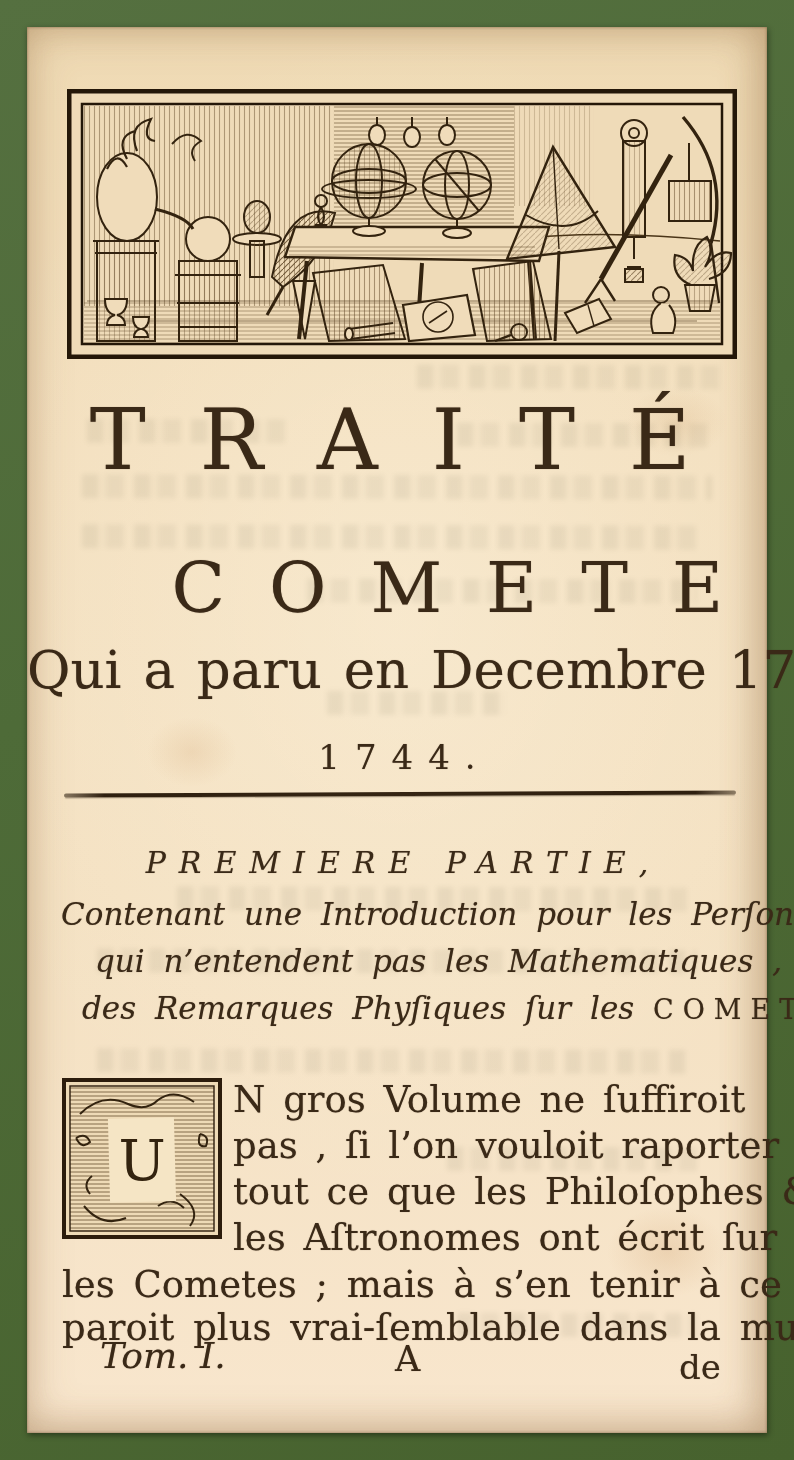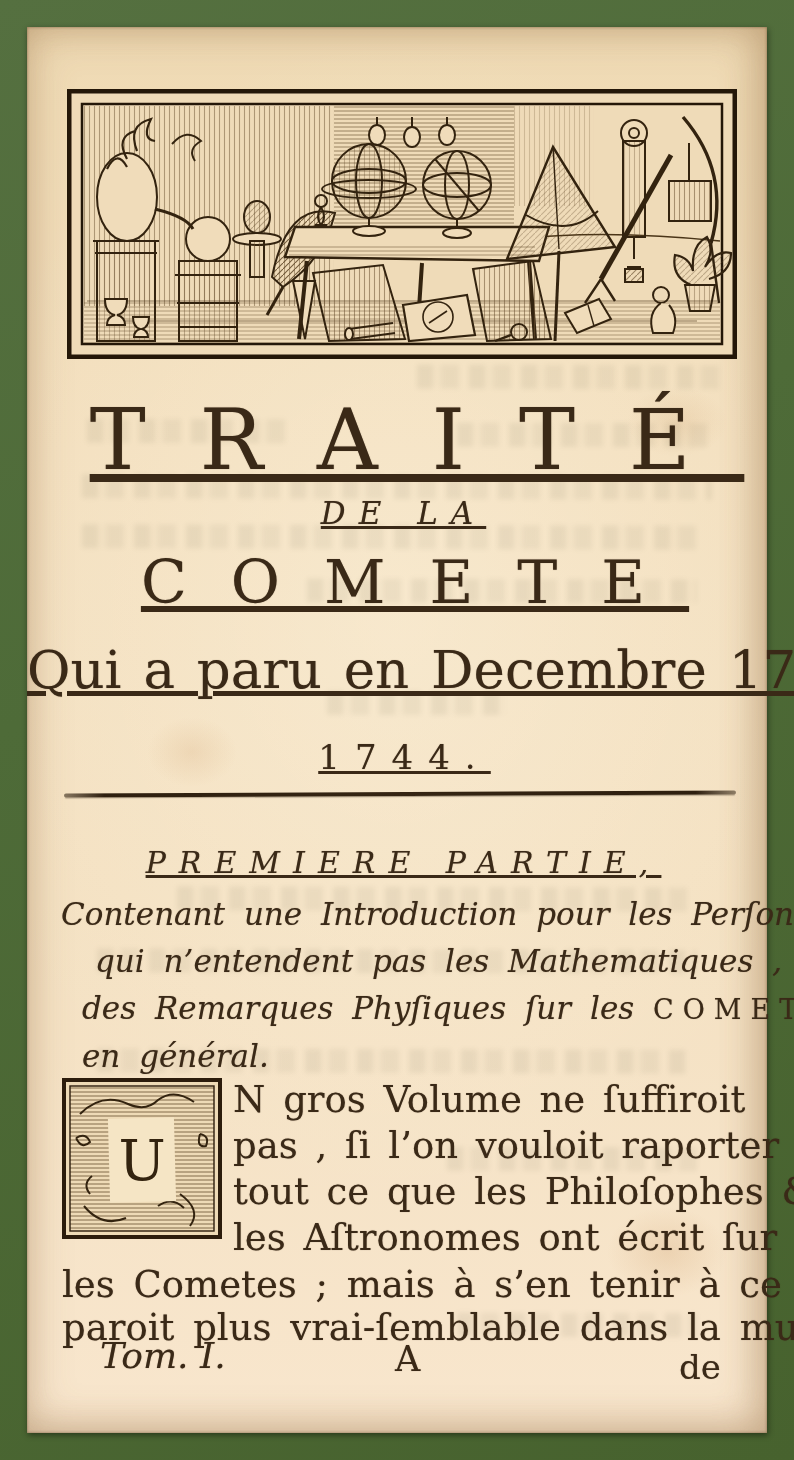--- a/index.html
+++ b/index.html
@@ -21,27 +21,27 @@
       1px 2px 6px rgba(0,0,0,.45);
   }
   
   .ghost{
     position:absolute;height:24px;opacity:.13;filter:blur(2.5px);
     background:repeating-linear-gradient(90deg, rgba(110,104,78,.75) 0 16px, rgba(110,104,78,.1) 16px 24px, rgba(110,104,78,.6) 24px 42px, rgba(110,104,78,0) 42px 52px);
     transform:rotate(.15deg);pointer-events:none;
   }
   .fox{position:absolute;border-radius:50%;pointer-events:none;}
   .ink{color:#3a2917;text-shadow:0 0 1px rgba(58,41,23,.45);}
-  .ctr{position:absolute;left:0;width:740px;text-align:center;white-space:nowrap;text-decoration:underline;}
+  .ctr{position:absolute;left:0;width:740px;text-align:center;white-space:nowrap;}
 
   .headpiece{position:absolute;left:40px;top:62px;width:670px;height:270px;}
 
   .title-main{top:364px;font-size:84px;letter-spacing:54px;padding-left:40px;box-sizing:border-box;font-weight:500;}
   .title-dela{top:468px;font-size:31px;font-style:italic;letter-spacing:13px;padding-left:13px;box-sizing:border-box;}
-  .title-subject{top:520px;font-size:60px;letter-spacing:44px;padding-left:36px;box-sizing:border-box;}
+  .title-subject{top:520px;font-size:70px;letter-spacing:44px;padding-left:36px;box-sizing:border-box;text-align:right;}
   .sub1{top:612px;font-size:53px;word-spacing:5px;}
   .sub2{top:664px;font-size:39px;word-spacing:5px;}
   .year{top:710px;font-size:34px;letter-spacing:15px;padding-left:15px;box-sizing:border-box;}
 
   .rule{
     position:absolute;left:37px;top:765px;width:672px;height:4px;
     background:linear-gradient(90deg,rgba(46,31,15,.55),#2e1f0f 6%,#352513 50%,#2e1f0f 94%,rgba(46,31,15,.5));
     border-radius:2px;transform:rotate(-.25deg);
     box-shadow:0 2px 1px -1px rgba(46,31,15,.35);
   }
@@ -197,34 +197,32 @@
 
         <path d="M498 224 L532 210 L544 230 L510 244 Z" fill="#f0dcba"></path>
         <path d="M521 216 L527 237" stroke-width="1.4"></path>
 
         <circle cx="452" cy="243" r="8"></circle>
         <path d="M444 246 l-16 6" stroke-width="2.4"></path>
       </g>
     </svg>
 
     <div class="ctr ink title-main">TRAITÉ</div>
-    <div class="ctr ink title-dela">DE LA</div>
     <div class="ctr ink title-subject">COMETE</div>
     <div class="ctr ink sub1">Qui a paru en Decembre 1743. &amp;</div>
     <div class="ctr ink year">1744.</div>
 
     <div class="rule"></div>
 
     <div class="ctr ink part-heading">PREMIERE PARTIE,</div>
 
     <div class="argument ink">
       <div class="ln">Contenant une Introduction pour les Perſonnes</div>
       <div class="ln in1">qui n’entendent pas les Mathematiques , &amp;</div>
       <div class="ln in2"><span>des Remarques Phyſiques ſur les </span><span class="arg-caps">COMETES</span></div>
-      <div class="ln in2">en général.</div>
     </div>
 
     <svg class="dropcap" viewBox="0 0 160 161">
       <rect x="2" y="2" width="156" height="157" fill="#eedab6" stroke="#2c1c0c" stroke-width="4"></rect>
       <rect x="8" y="8" width="144" height="145" fill="url(#hh)" fill-opacity=".75" stroke="#2c1c0c" stroke-width="1.4"></rect>
       <g stroke="#33230f" fill="none" stroke-width="2">
         <path d="M18 36 Q40 14 66 26 Q84 34 96 22 Q112 10 132 24"></path>
         <path d="M22 128 Q40 150 64 140 M118 116 Q140 132 128 148"></path>
         <path d="M14 60 q10 -6 14 4 q-8 8 -14 -4 M138 56 q10 2 6 12 q-10 2 -6 -12"></path>
         <path d="M96 128 q14 -10 26 2 M30 98 q-10 8 -2 18"></path>

